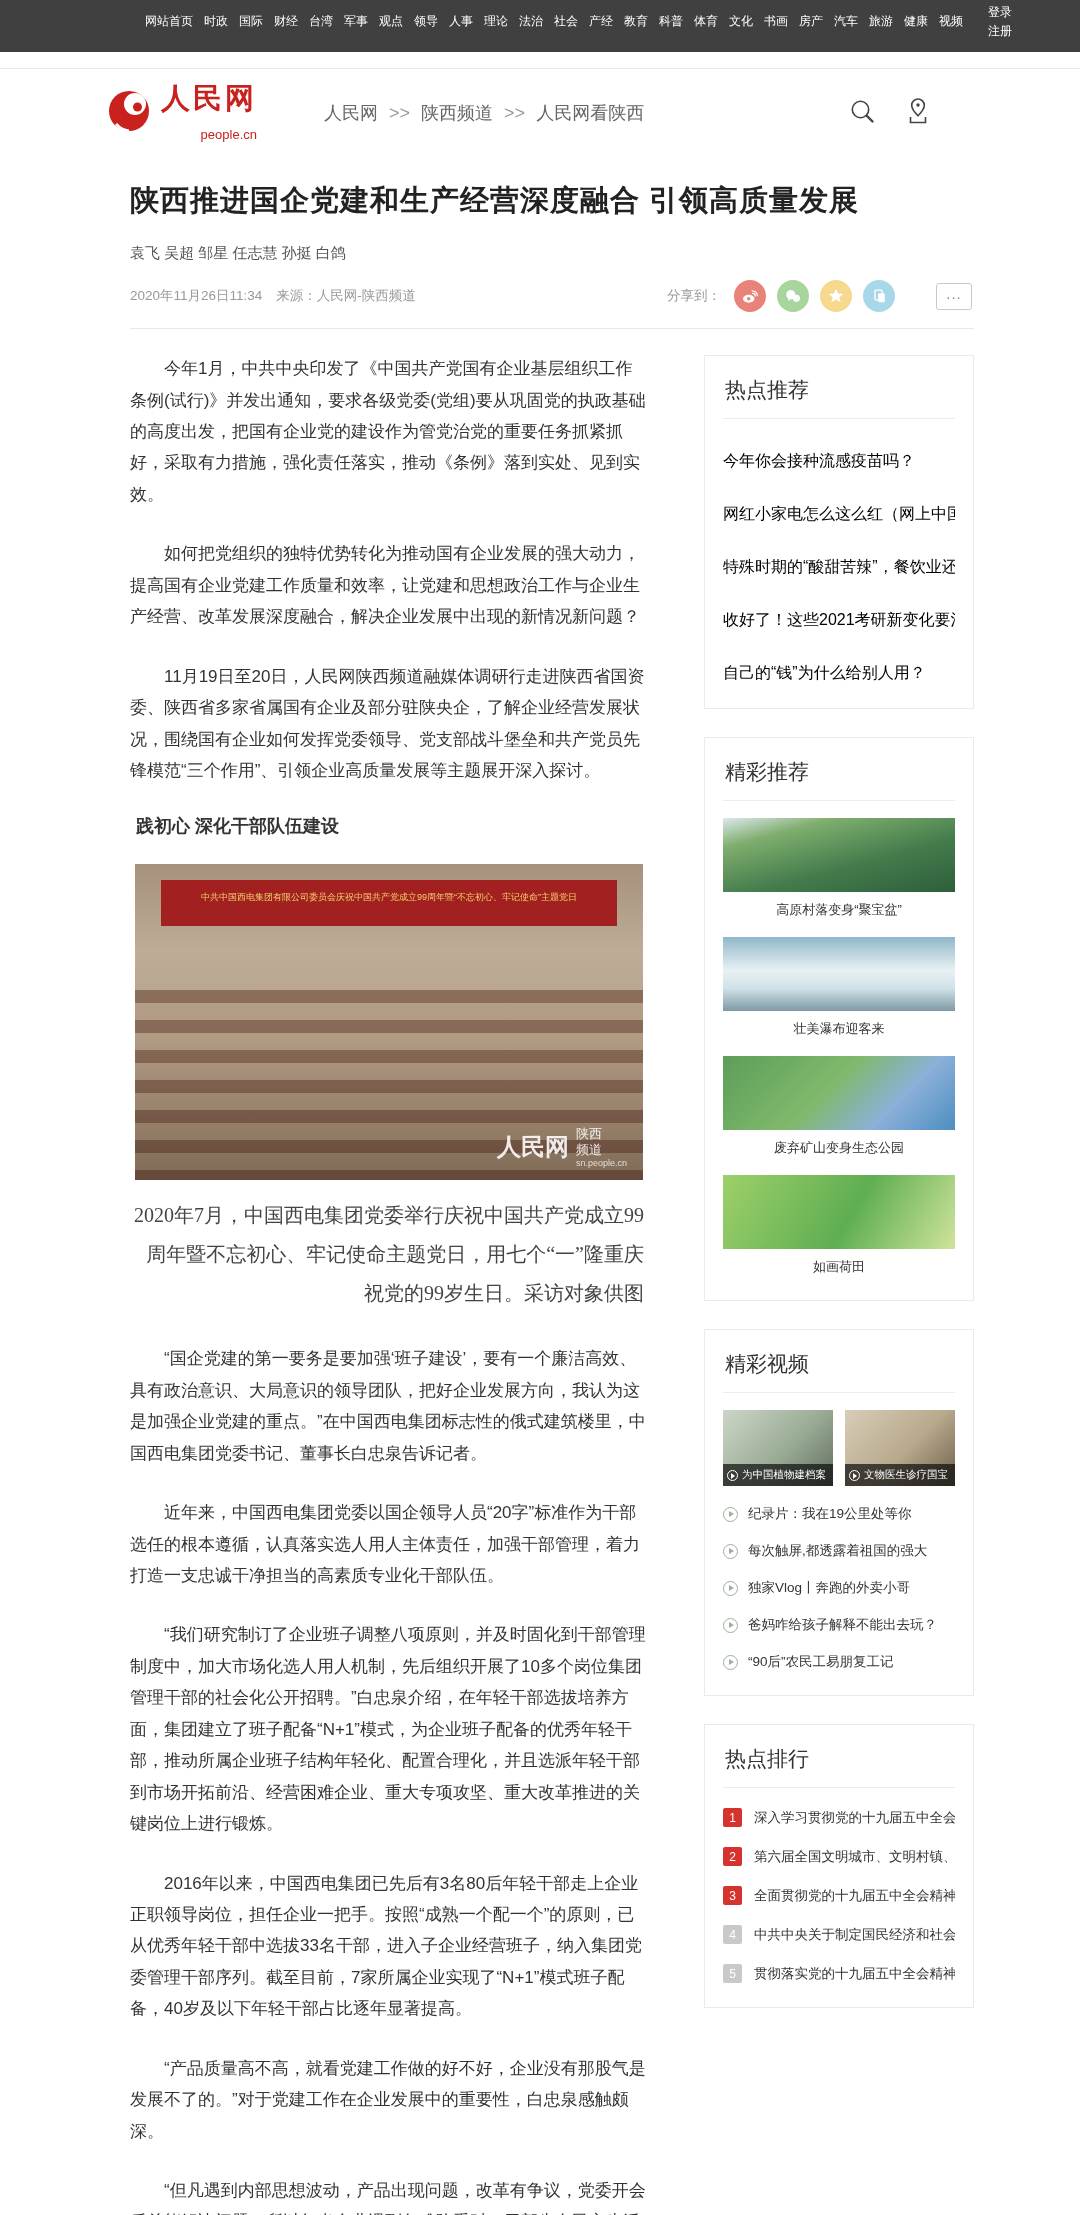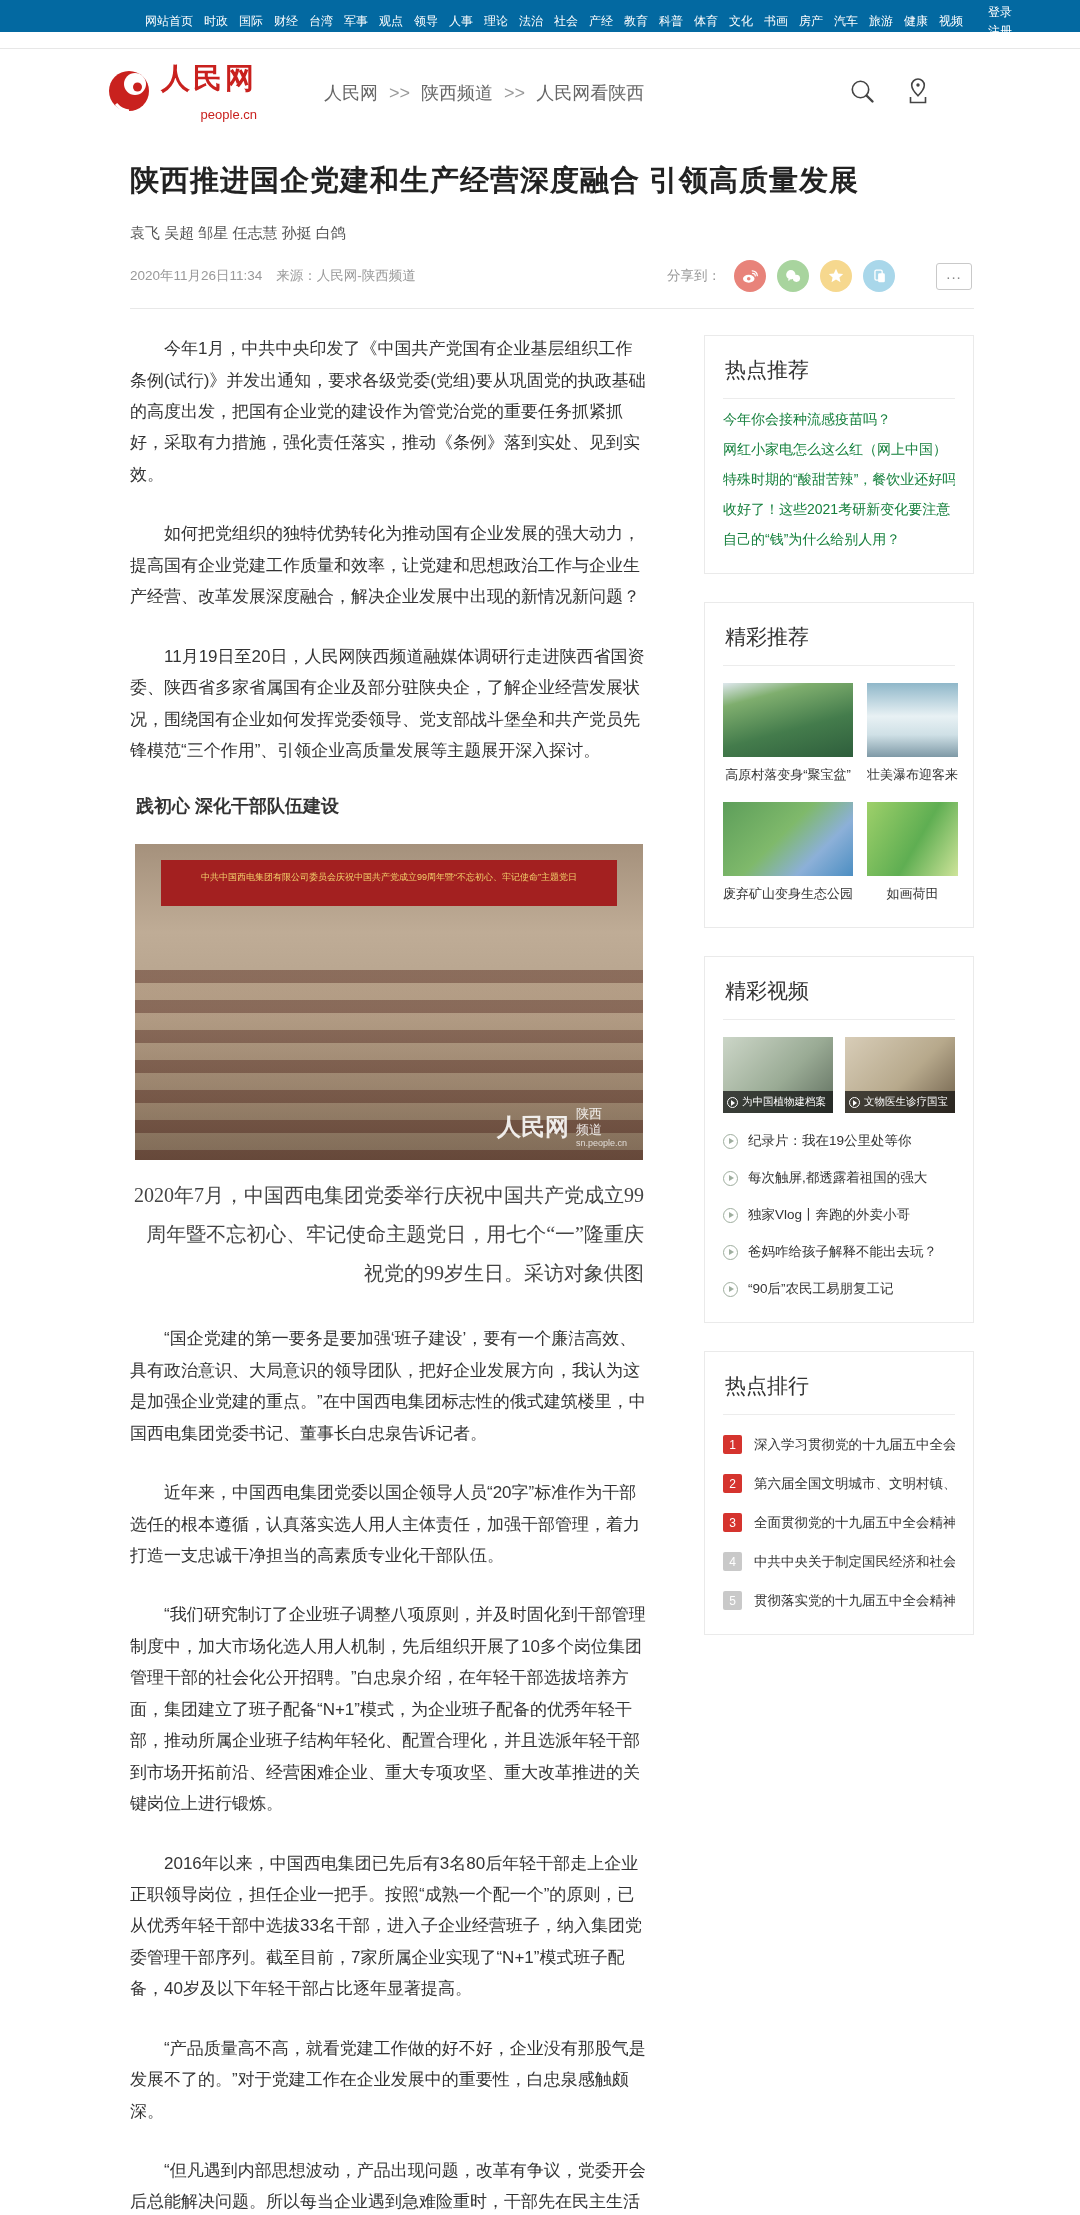--- a/index.html
+++ b/index.html
@@ -4,21 +4,21 @@
 <style>
   * { box-sizing: border-box; }
   html,body { margin:0; padding:0; }
   body {
     width:1080px; background:#fff; color:#333;
     font-family:"Liberation Sans","DejaVu Sans",sans-serif;
   }
   a { text-decoration:none; color:inherit; cursor:pointer; }
 
   
-  .topnav { background:#0369a1; height:32px; }
+  .topnav { background:#404040; height:52px; }
   .topnav-inner { width:868px; margin:0 auto; height:42px; display:flex; align-items:center; padding:0 58px 0 39px; }
   .topnav a { color:#fff; font-size:12px; margin-right:11px; white-space:nowrap; }
   .topnav .auth-group { margin-left:auto; }
   .topnav .auth-group a { margin-right:0; margin-left:14px; }
   .nav-line { border-bottom:1px solid #e7e7e7; margin-top:16px; }
 
   
   .site-header { width:868px; margin:0 auto; display:flex; align-items:center; padding:15px 0 17px; }
   .logo { display:flex; align-items:center; width:178px; }
   .logo-text { margin-left:5px; }
@@ -62,22 +62,22 @@
     color:rgba(255,255,255,.88); }
   .photo-mark .wm-cn { font-family:"Liberation Serif",serif; font-weight:bold; font-size:24px; }
   .photo-mark .wm-url { font-size:9px; opacity:.85; }
   .photo-mark .wm-ch { font-size:13px; line-height:1.25; width:30px; }
   .caption { font-family:"Liberation Serif","DejaVu Serif",serif; font-size:20px; color:#444;
     text-align:right; line-height:1.95; margin:0 4px 30px; }
 
   
   .side-box { border:1px solid #eaeaea; padding:16px 18px 24px; margin-bottom:28px; background:#fff; }
   .side-title { font-size:21px; color:#333; font-weight:normal; margin:0; padding:4px 2px 14px; border-bottom:1px solid #ececec; }
-  .hot-item { display:block; font-size:14px; color:#15803d; margin-top:12px; white-space:nowrap; overflow:hidden; }
-  .feat-grid { display:grid; grid-template-columns:1fr 1fr; gap:18px 14px; margin-top:17px; }
+  .hot-item { display:block; font-size:16px; color:#000000; margin-top:32px; white-space:nowrap; overflow:hidden; }
+  .feat-grid { display:grid; grid-template-columns:1fr; gap:18px 14px; margin-top:17px; }
   .feat-cell { cursor:pointer; }
   .feat-img { width:100%; height:74px; }
   .img-valley { background:linear-gradient(165deg,#dfe8ee 0%,#7fae6e 22%,#447c4c 60%,#2e5e3c 100%); }
   .img-falls { background:linear-gradient(180deg,#8fb7c9 0%,#e8f1f4 45%,#cfe0e6 70%,#7e99a6 100%); }
   .img-park { background:linear-gradient(135deg,#5d9e5a 0%,#7fb96b 45%,#8cb0d8 72%,#4c8ec2 100%); }
   .img-fields { background:linear-gradient(120deg,#9ed06a 0%,#5fae52 55%,#cfe49a 100%); }
   .img-botanist { background:linear-gradient(135deg,#ccd6c8 0%,#9aab95 55%,#5f6e5e 100%); }
   .img-vase { background:linear-gradient(135deg,#d8cdb8 0%,#b7a98c 55%,#6e5f4a 100%); }
   .feat-cap { font-size:13px; color:#333; text-align:center; margin-top:9px; white-space:nowrap; overflow:hidden; }
   .vid-thumbs { display:flex; gap:12px; margin-top:17px; }

